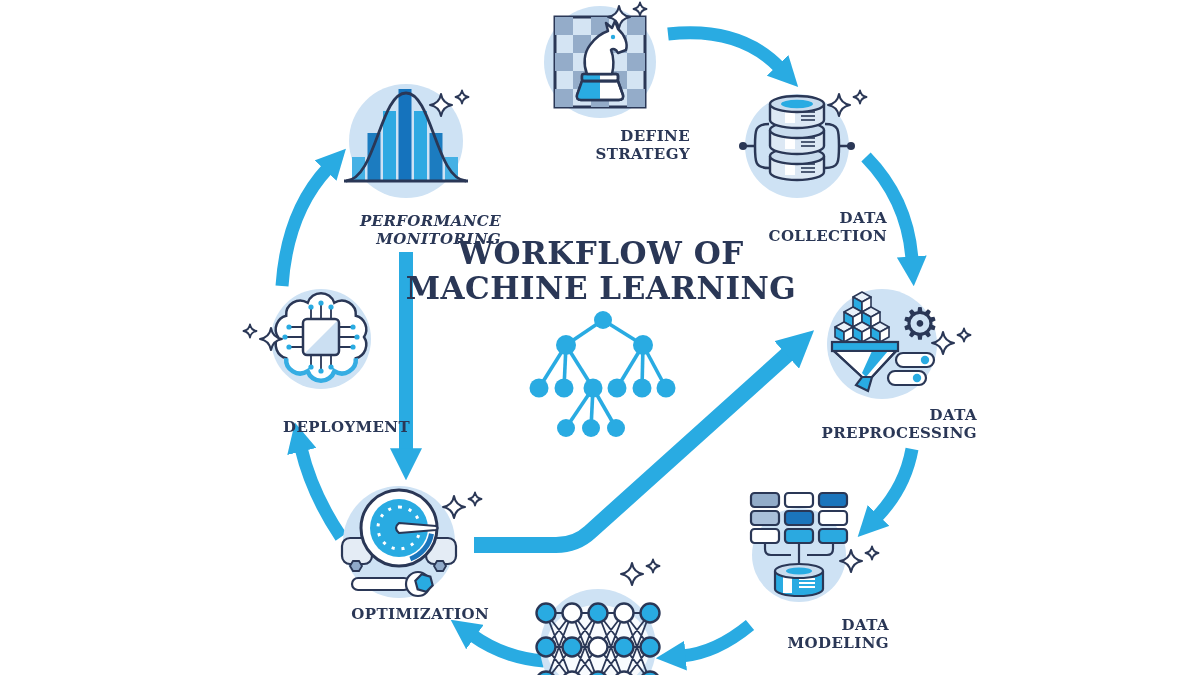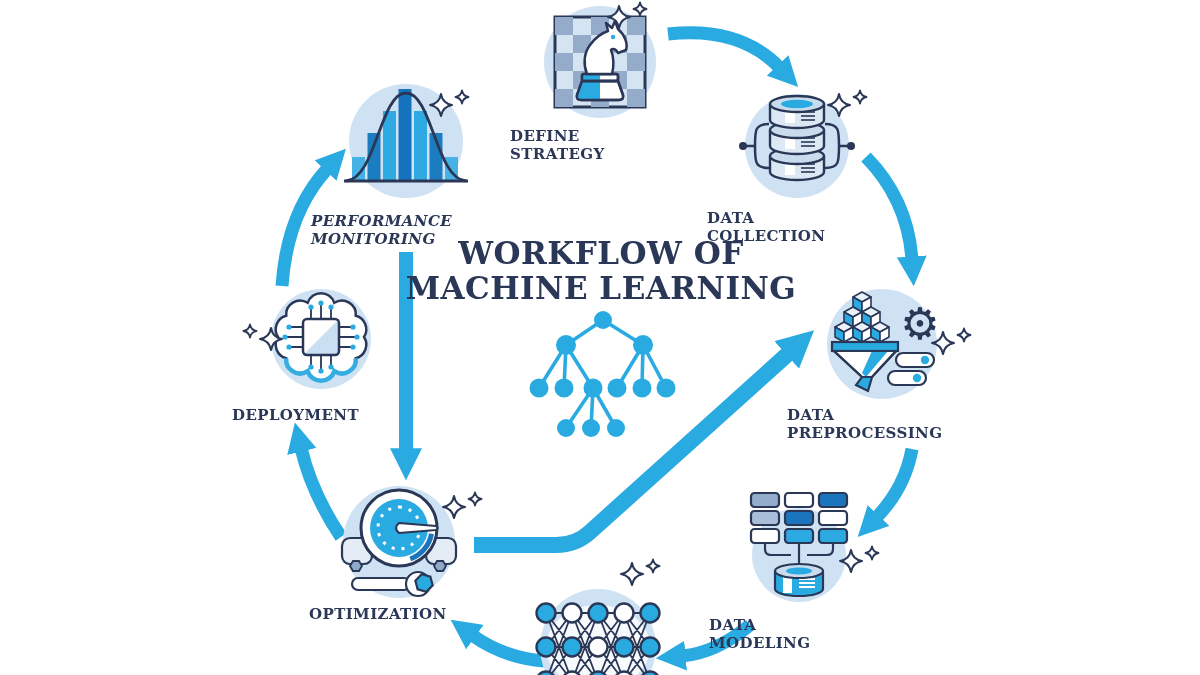--- a/index.html
+++ b/index.html
@@ -1,19 +1,19 @@
 <!DOCTYPE html>
 <html><head>
 <meta charset="utf-8">
 <style>
   html,body{margin:0;padding:0;background:#fff;}
   .canvas{position:relative;width:1200px;height:675px;background:#fff;overflow:hidden;
           font-family:"DejaVu Serif","Liberation Serif",serif;}
   .arrows,.tree,.sp{position:absolute;pointer-events:none;}
-  .node{position:absolute;text-align:left;}
+  .node{position:absolute;text-align:right;}
   .node svg{display:block;margin:0 auto;}
   .node-label{white-space:pre-line;font-weight:bold;font-size:15px;line-height:17.5px;
               letter-spacing:.4px;color:#2A3756;}
   .title{position:absolute;left:390px;top:236px;width:422px;text-align:center;
          font-weight:bold;font-size:31px;line-height:35px;letter-spacing:.5px;color:#2A3756;}
   .flip{transform:scaleX(-1);}
 </style>
 </head>
 <body>
 
@@ -298,21 +298,21 @@
           <circle cx="58" cy="20" r="2.6"></circle>
           <circle cx="68" cy="24" r="2.6"></circle>
         <circle cx="48" cy="84" r="2.6"></circle>
           <circle cx="58" cy="88" r="2.6"></circle>
           <circle cx="68" cy="84" r="2.6"></circle>
       </g>
       <rect x="40" y="36" width="36" height="36" rx="4" fill="#FFFFFF"></rect>
       <path d="M76 36 L76 72 L40 72 Z" fill="#CBDFF2"></path>
       <rect x="40" y="36" width="36" height="36" rx="4" fill="none" stroke="#2A3756" stroke-width="2.5"></rect>
     </svg>
-    <div class="node-label" style="margin-top:12px;">DEPLOYMENT</div>
+    <div class="node-label" style="margin-top:24px;">DEPLOYMENT</div>
   </div>
 
   <div class="node" style="left:311px;top:81px;width:190px;">
     <svg width="140" height="120" viewBox="0 0 140 120">
       <circle cx="70" cy="60" r="57" fill="#CEE2F4"></circle>
       <rect x="16" y="76" width="13" height="24" fill="#45B1E5"></rect>
       <rect x="31.5" y="52" width="13" height="48" fill="#1C7CC0"></rect>
       <rect x="47" y="30" width="13" height="70" fill="#2FA9E2"></rect>
       <rect x="62.5" y="8" width="13" height="92" fill="#1573BD"></rect>
       <rect x="78" y="30" width="13" height="70" fill="#2FA9E2"></rect>

